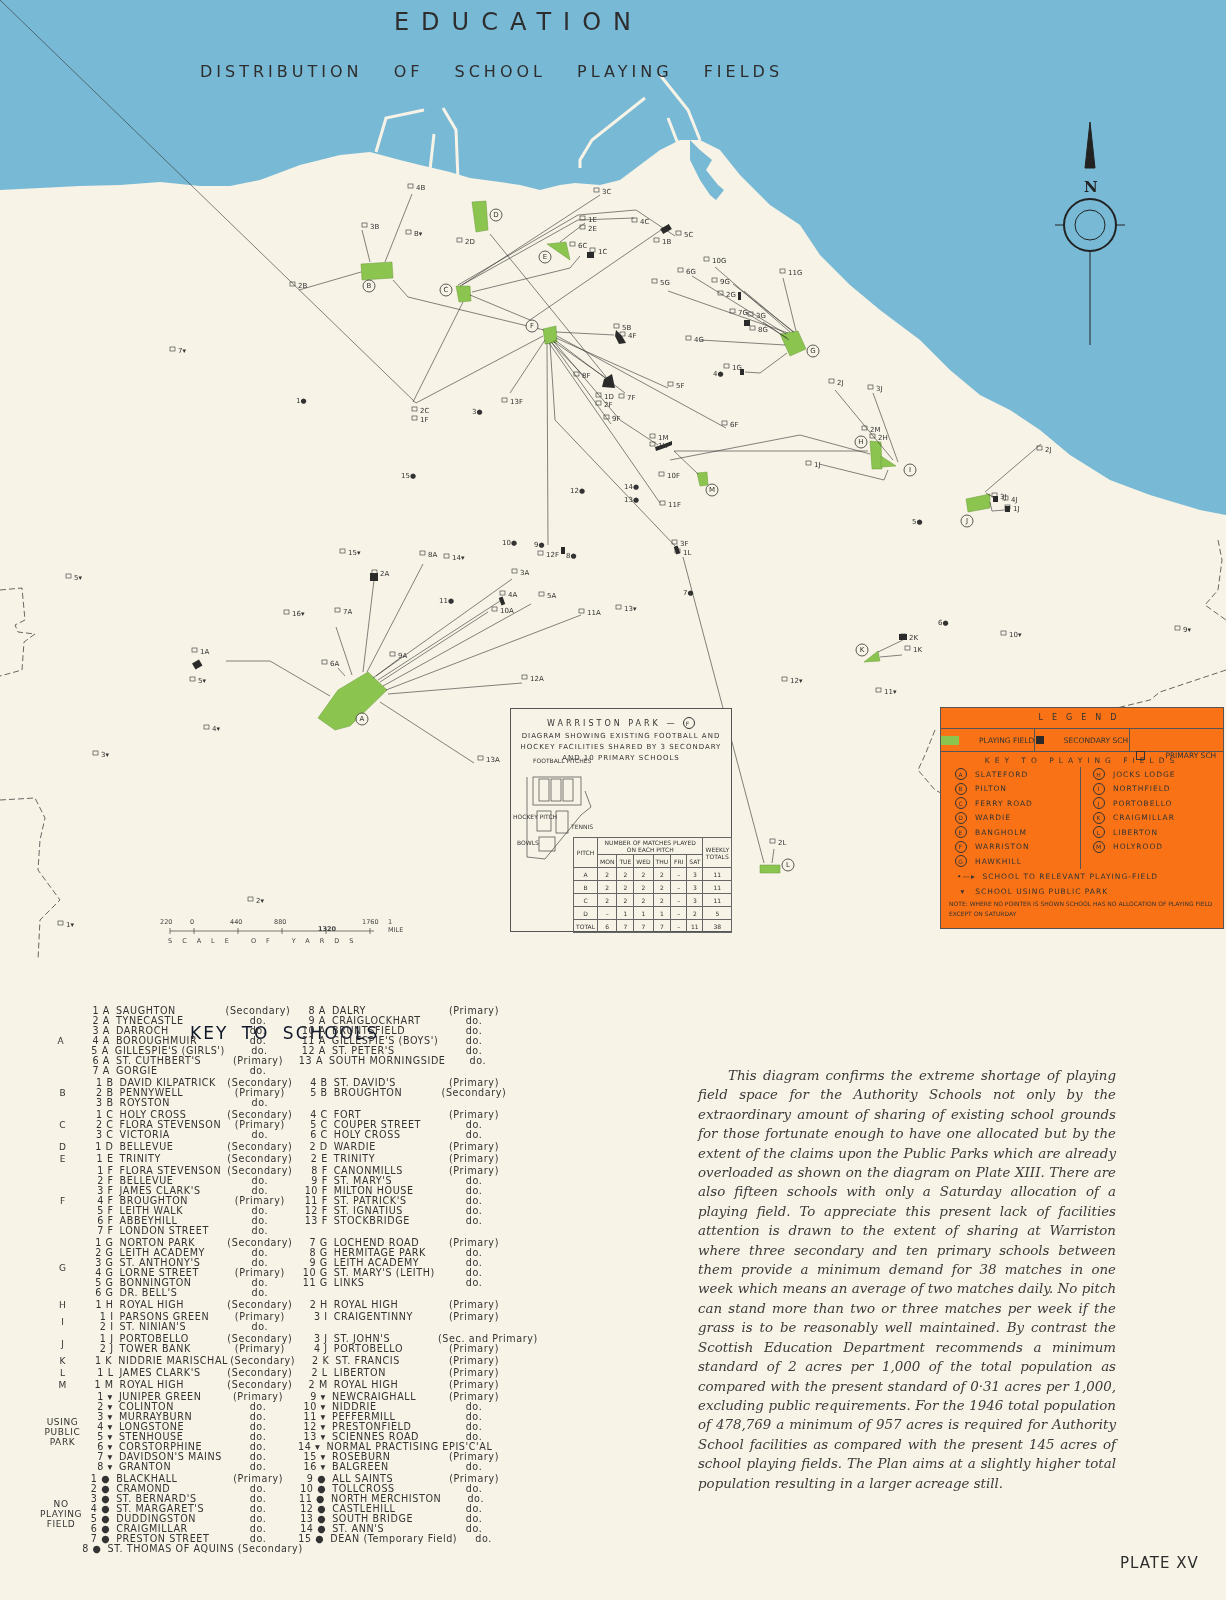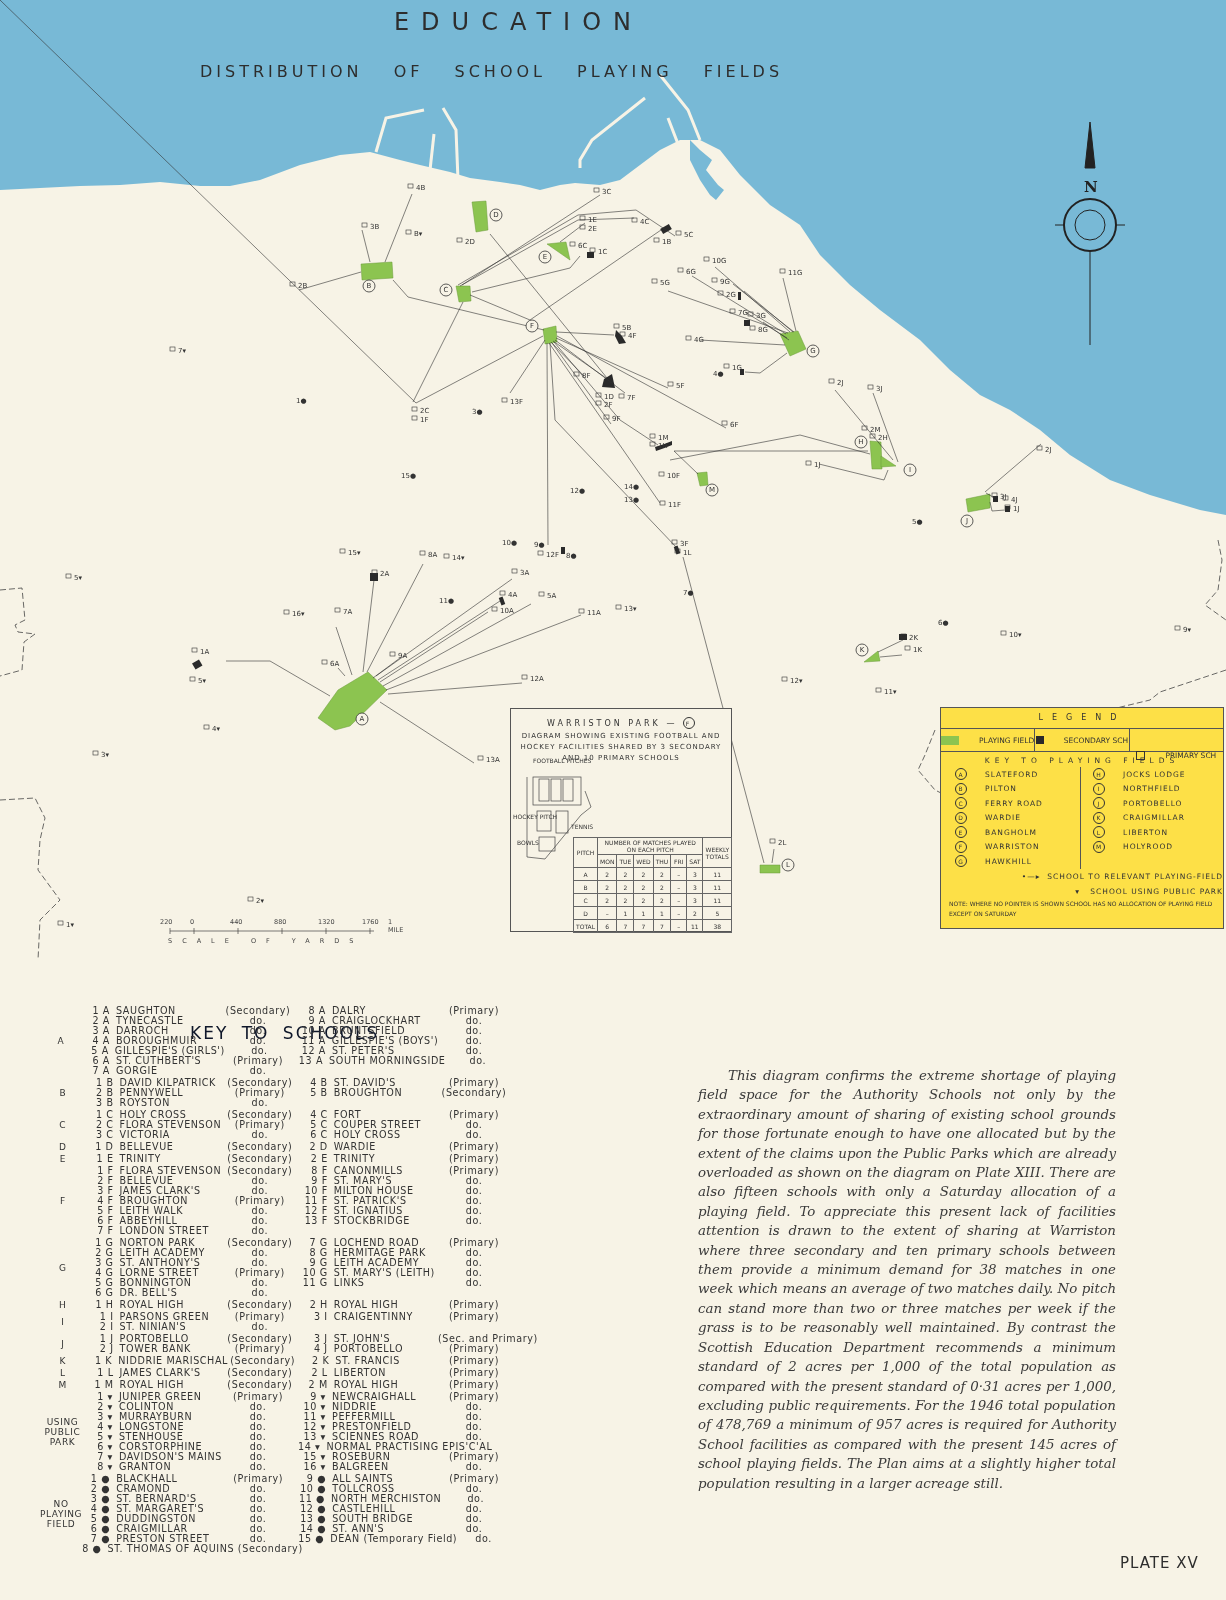--- a/index.html
+++ b/index.html
@@ -9,35 +9,35 @@
   .title2{position:absolute;top:62px;left:200px;width:780px;text-align:left;font-size:16px;letter-spacing:4px;word-spacing:22px;color:#2d2d2d;}
   .lbl{font-family:"DejaVu Sans",sans-serif;font-size:7px;fill:#333;}
   .circ-l{font-family:"DejaVu Sans",sans-serif;font-size:7px;fill:#333;text-anchor:middle;dominant-baseline:central;}
   
   .warriston{position:absolute;left:510px;top:708px;width:220px;height:222px;border:1px solid #555;background:#f7f3e6;font-size:7px;color:#333;}
   .warriston .wt{text-align:center;margin-top:8px;letter-spacing:3px;font-size:8px;}
   .warriston .ws{text-align:center;letter-spacing:1px;line-height:11px;margin-top:2px;padding:0 6px;}
   .wtable{position:absolute;left:62px;top:128px;border-collapse:collapse;font-size:6px;}
   .wtable td,.wtable th{border:1px solid #666;padding:1px 2px;text-align:center;font-weight:normal;min-width:11px;height:10px;}
   
-  .legend{position:absolute;left:940px;top:707px;width:282px;height:220px;border:1px solid #555;background:#fde047;font-size:7.5px;color:#333;}
+  .legend{position:absolute;left:940px;top:707px;width:282px;height:220px;border:1px solid #555;background:#f97316;font-size:7.5px;color:#333;}
   .legend .lh{text-align:center;letter-spacing:9px;border-bottom:1px solid #555;height:20px;line-height:20px;font-size:8px;}
   .legend .lrow{display:flex;border-bottom:1px solid #555;height:22px;align-items:center;}
   .legend .lcell{flex:1;display:flex;align-items:center;justify-content:center;gap:20px;border-right:1px solid #555;height:100%;}
   .legend .lcell:last-child{border-right:none;margin-top:30px;}
   .sw-green{width:18px;height:9px;background:#8cc450;display:inline-block;}
   .sw-black{width:8px;height:8px;background:#2a2a2a;display:inline-block;}
   .sw-white{width:7px;height:7px;border:1px solid #333;display:inline-block;}
   .legend .kh{text-align:center;letter-spacing:5px;margin-top:4px;}
   .legend .kcols{display:flex;margin-top:2px;padding-left:14px;}
   .legend .kcol{width:125px;}
   .legend .kcol.right{border-left:1px solid #555;padding-left:12px;height:102px;text-align:center;}
-  .legend .kitem{display:flex;align-items:center;height:14.5px;gap:18px;letter-spacing:1px;}
+  .legend .kitem{display:flex;align-items:center;height:14.5px;gap:8px;letter-spacing:1px;}
   .kc{width:10px;height:10px;border:1px solid #333;border-radius:50%;font-size:6px;display:inline-flex;align-items:center;justify-content:center;}
-  .legend .lnote{padding-left:16px;letter-spacing:1px;line-height:15px;text-align:right;}
+  .legend .lnote{padding-left:16px;letter-spacing:1px;line-height:15px;}
   .legend .small{font-size:6px;line-height:10px;padding-left:8px;}
   
   .scale{position:absolute;left:166px;top:918px;width:220px;font-size:6.5px;color:#444;}
   
   .keyhead{position:absolute;left:190px;top:1023px;font-size:17px;letter-spacing:2px;word-spacing:6px;color:#0f172a;}
   .keytable{position:absolute;left:40px;top:1006px;width:470px;font-size:9.6px;color:#333;letter-spacing:0.6px;}
   .grp{display:flex;margin-bottom:2px;}
   .gl{width:46px;display:flex;align-items:center;justify-content:center;font-size:9px;text-align:center;line-height:10px;}
   .gcol{width:212px;}
   .gcol.r{width:212px;margin-left:4px;}
@@ -579,21 +579,21 @@
   <div class="lnote"><span>&nbsp;▾&nbsp;</span>&nbsp;&nbsp;<span>SCHOOL USING PUBLIC PARK</span></div>
   <div class="small"><span>NOTE:</span> <span>WHERE NO POINTER IS SHOWN SCHOOL HAS NO ALLOCATION OF PLAYING FIELD EXCEPT ON SATURDAY</span></div>
 </div>
 
 <div class="scale">
   <div id="scale-ticks" style="position:relative;height:9px;">
       <span style="position: absolute; left: -6px; top: 0px;">220</span>
       <span style="position: absolute; left: 24px; top: 0px;">0</span>
       <span style="position: absolute; left: 64px; top: 0px;">440</span>
       <span style="position: absolute; left: 108px; top: 0px;">880</span>
-      <span style="position: absolute; left: 152px; top: 0px;">1320</span>
+      <span style="position: absolute; left: 152px; top: 7px; font-weight: bold;">1320</span>
       <span style="position: absolute; left: 196px; top: 0px;">1760</span>
       <span style="position: absolute; left: 222px; top: 0px;">1 MILE</span>
     </div>
   <svg width="220" height="8">
       <line x1="4" y1="4" x2="208" y2="4" stroke="#444" stroke-width="0.7"></line>
       <g stroke="#444" stroke-width="0.7">
         <line x1="4" y1="1" x2="4" y2="7"></line>
         <line x1="28" y1="1" x2="28" y2="7"></line>
         <line x1="72" y1="1" x2="72" y2="7"></line>
         <line x1="116" y1="1" x2="116" y2="7"></line>

